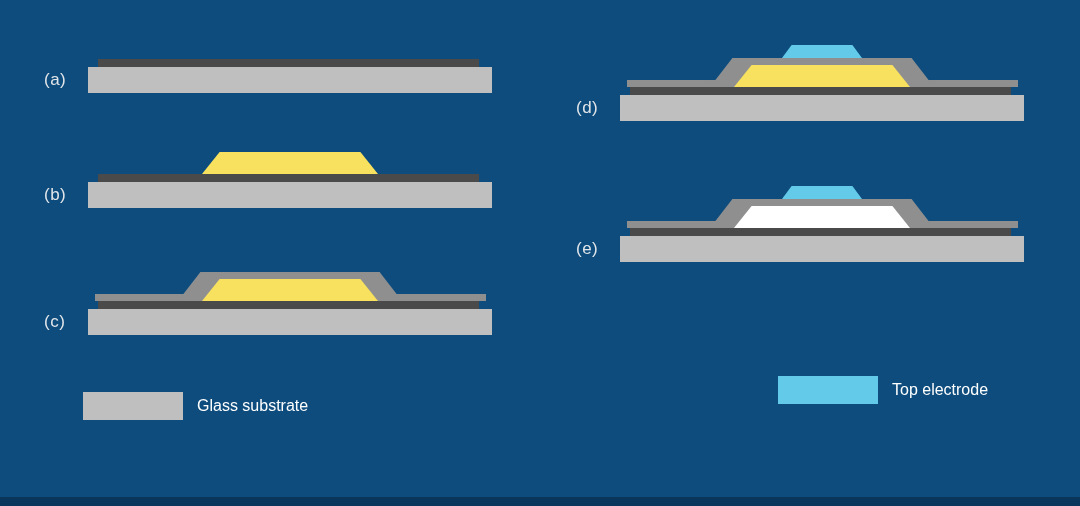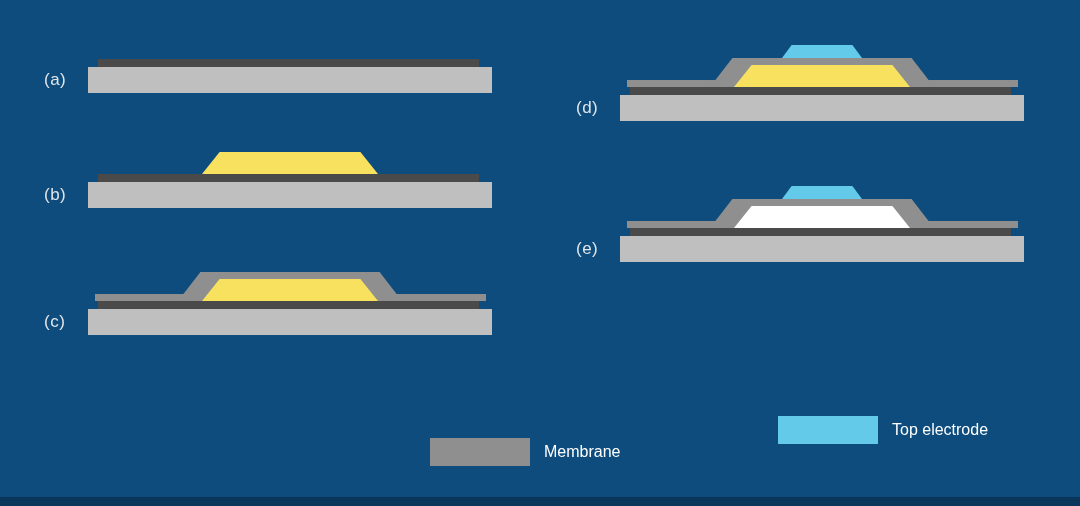--- a/index.html
+++ b/index.html
@@ -47,21 +47,21 @@
 
   
   .legend-item { position:absolute; display:flex; align-items:center; }
   .legend-swatch { width:100px; height:28px; flex:0 0 auto; }
   .legend-label { margin-left:14px; font-size:16px; color:#ffffff; white-space:nowrap; }
 
   #legend-0 { left:83px;  top:392px; }
   #legend-1 { left:83px;  top:438px; }
   #legend-2 { left:430px; top:392px; }
   #legend-3 { left:430px; top:438px; }
-  #legend-4 { left:778px; top:416px; }
+  #legend-4 { left:778px; top:376px; }
   #legend-5 { left:778px; top:438px; }
 
   .footer-bar { position:absolute; left:0; right:0; bottom:0; height:9px; background:#09365a; }
 </style>
 </head>
 <body style="background-color: rgb(13, 76, 125);">
 
 <div class="stage">
 
   <div class="step" id="step-a">
@@ -99,23 +99,23 @@
   <div class="step" id="step-e">
     <span class="step-label">(e)</span>
     <div class="layer substrate" style="background-color: rgb(191, 191, 191);"></div>
     <div class="layer belectrode" style="background-color: rgb(74, 74, 74);"></div>
     <div class="layer membrane-flat" style="background-color: rgb(143, 143, 143);"></div>
     <div class="layer membrane-bump" style="background-color: rgb(143, 143, 143);"></div>
     <div class="layer cavity" style="background-color: rgb(255, 255, 255);"></div>
     <div class="layer telectrode" style="background-color: rgb(99, 203, 233);"></div>
   </div>
 
-  <div class="legend-item" id="legend-3">
-    <div class="legend-swatch" style="background-color: rgb(143, 143, 143);"></div>
-    <span class="legend-label">Membrane</span>
+  <div class="legend-item" id="legend-0">
+    <div class="legend-swatch" style="background-color: rgb(191, 191, 191);"></div>
+    <span class="legend-label">Glass substrate</span>
   </div>
   <div class="legend-item" id="legend-4">
     <div class="legend-swatch" style="background-color: rgb(99, 203, 233);"></div>
     <span class="legend-label">Top electrode</span>
   </div>
 
   <div class="footer-bar" style="background-color: rgb(9, 54, 90);"></div>
 </div>
 
 </body></html>

